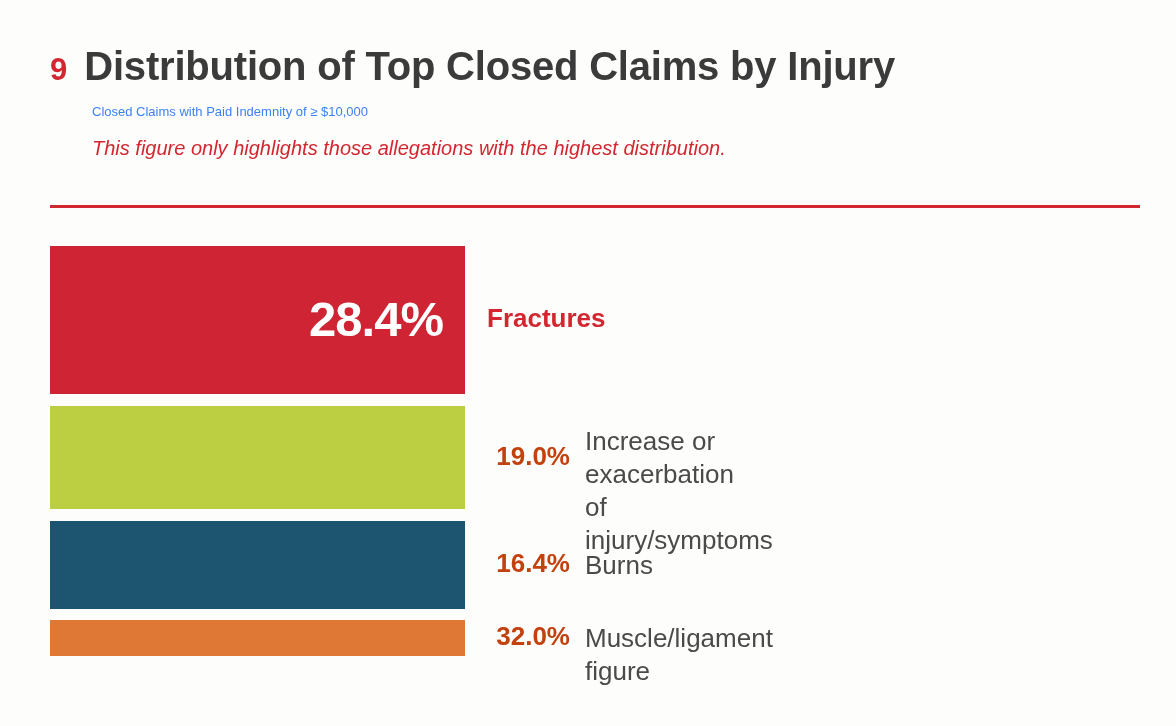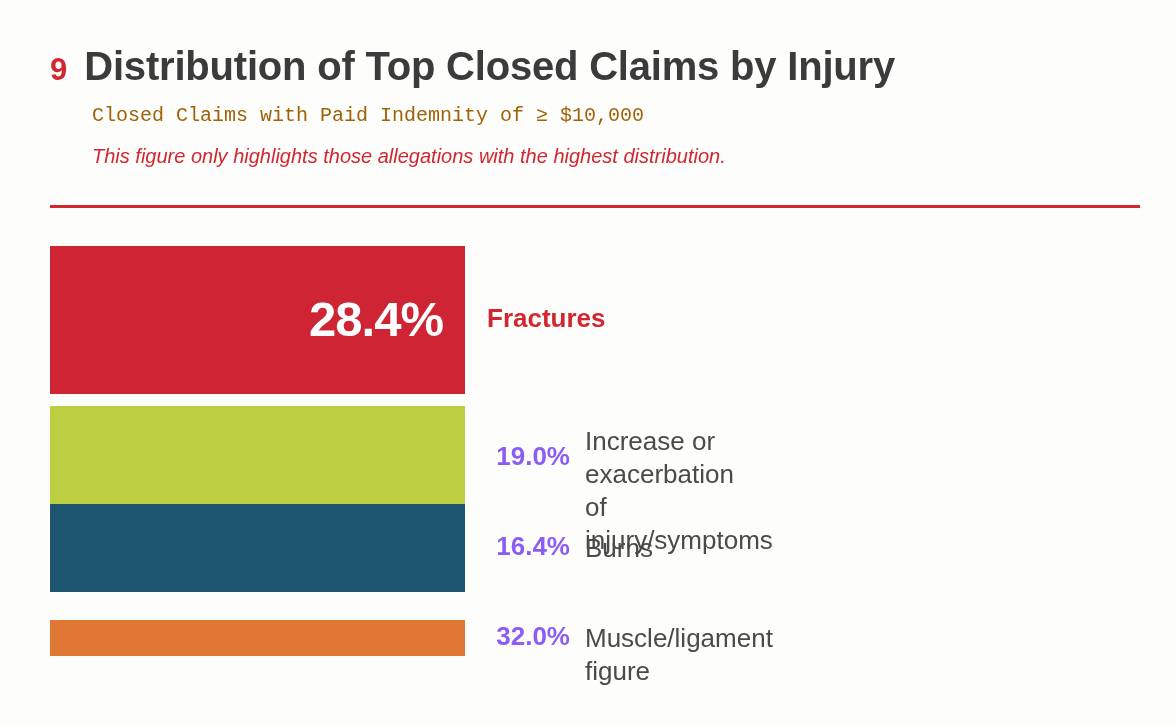--- a/index.html
+++ b/index.html
@@ -36,24 +36,23 @@
   .fig-title {
     font-size: 40px;
     font-weight: bold;
     color: #3b3b3b;
     line-height: 1;
     letter-spacing: -0.2px;
   }
   .subtitle {
     margin-top: 18px;
     margin-left: 42px;
-    font-size: 20px;
-    color: #a16207;
+    font-size: 13px;
+    color: #3b82f6;
     line-height: 1.2;
-    font-family: Liberation Mono, monospace;
   }
   .note {
     margin-top: 16px;
     margin-left: 42px;
     font-size: 20px;
     font-style: italic;
     color: #d22730;
     line-height: 1.2;
   }
   .rule {
@@ -95,21 +94,21 @@
     line-height: 1;
     white-space: nowrap;
   }
   .value-outside {
     position: absolute;
     left: 415px;
     width: 105px;
     text-align: right;
     font-size: 26px;
     font-weight: bold;
-    color: #8b5cf6;
+    color: #c2410c;
     line-height: 1.15;
     white-space: nowrap;
   }
   .label-outside {
     position: absolute;
     left: 535px;
     font-size: 26px;
     color: #4a4a4a;
     line-height: 1.28;
     white-space: pre-line;
@@ -144,21 +143,21 @@
         <div class="bar-inner-value">28.4%</div>
       </div>
       <div class="label-highlight" style="top: 57px;">Fractures</div>
     </div>
     <div class="bar-row" style="top: 406px; height: 103px; width: 700px;">
       <div class="bar" style="height: 103px; background: rgb(188, 207, 67);"></div>
       <div class="value-outside" style="top: 35.5px;">19.0%</div>
       <div class="label-outside" style="top: 18.5px;">Increase or exacerbation
 of injury/symptoms</div>
     </div>
-    <div class="bar-row" style="top: 504px; height: 88px; width: 700px;">
+    <div class="bar-row" style="top: 521px; height: 88px; width: 700px;">
       <div class="bar" style="height: 88px; background: rgb(29, 85, 112);"></div>
       <div class="value-outside" style="top: 28px;">16.4%</div>
       <div class="label-outside" style="top: 28px;">Burns</div>
     </div>
     <div class="bar-row" style="top: 620px; height: 36px; width: 700px;">
       <div class="bar" style="height: 36px; background: rgb(222, 120, 52);"></div>
       <div class="value-outside" style="top: 2px;">32.0%</div>
       <div class="label-outside" style="top: 2px;">Muscle/ligament figure</div>
     </div>
   </div>

